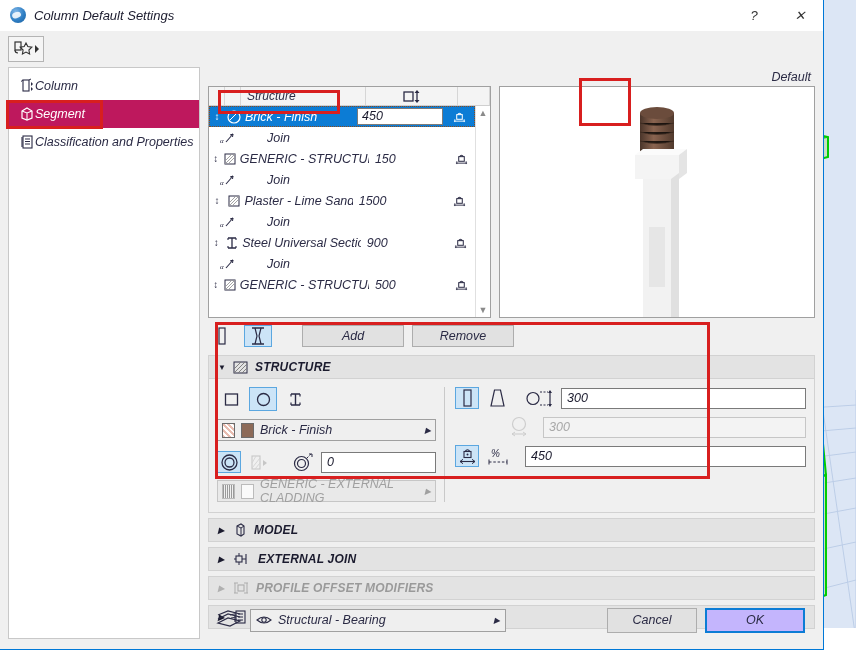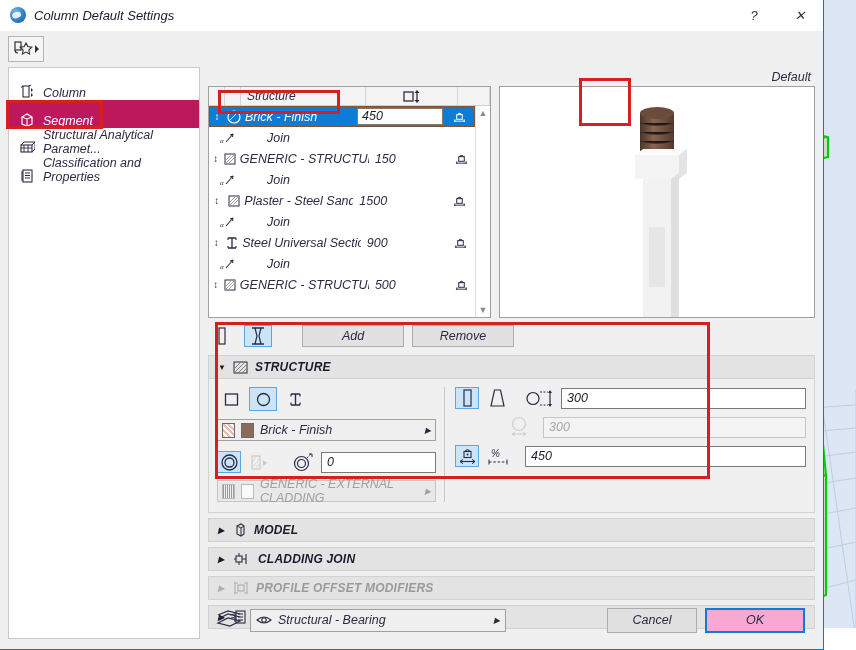--- a/index.html
+++ b/index.html
@@ -64,21 +64,21 @@
   
   #body-split { flex: 1 1 auto; display: flex; min-height: 0; }
 
   
   #leftnav {
     width: 192px; background:#ffffff; border:1px solid #c8c8c8;
     margin: 0 0 10px 8px;
     flex: 0 0 auto; padding-top: 4px;
   }
   .nav-item {
-    height: 28px; display:flex; align-items:flex-end; gap:8px;
+    height: 28px; display:flex; align-items:center; 
     padding-left: 10px; font-size:12.5px; color:#2b2b45; position:relative;
   }
   .nav-item.selected { background:#be185d; color:#ffffff; }
   .nav-ico { width:16px; height:16px; flex:0 0 auto; position:relative; }
 
   
   #content {
     flex: 1 1 auto; display:flex; flex-direction:column;
     padding: 0 8px 7px 8px; min-width:0;
   }
@@ -189,21 +189,21 @@
   
   #bottombar {
     height:44px; display:flex; align-items:center; gap:8px;
     padding: 0 10px 0 8px; flex:0 0 auto;
   }
   #layer-drop {
     width:256px; height:23px; border:1px solid #a0a0a0; background:#efefef;
     display:flex; align-items:center; gap:6px; padding:0 5px; font-size:12.5px;
   }
   #cancel-btn { width:90px; height:25px; margin-left:auto;}
-  #ok-btn { width:100px; height:25px; border:2px solid #0c7cd5; background:#f9a8d4;}
+  #ok-btn { width:100px; height:25px; border:2px solid #0c7cd5; background:#c4b5fd;}
 
   
   .anno { position:absolute; border:3px solid #d81f1f; pointer-events:none; z-index:50; }
 
   svg { display:block; }
 </style>
 </head>
 <body>
 
 <div id="viewport">
@@ -326,30 +326,20 @@
         <span class="nav-ico">
           <svg width="16" height="16" viewBox="0 0 16 16">
             <path d="M3 5 L8 2 L13 5 L13 12 L8 14 L3 12 Z" fill="none" stroke="#ffffff" stroke-width="1.2"></path>
             <path d="M3 5 L8 7 L13 5 M8 7 L8 14" fill="none" stroke="#ffffff" stroke-width="1.1"></path>
           </svg>
         </span>
         <span>Segment</span>
       </div>
 
 
-      <div class="nav-item">
-        <span class="nav-ico">
-          <svg width="16" height="16" viewBox="0 0 16 16">
-            <rect x="2" y="5" width="11" height="7" fill="none" stroke="#2b2b45" stroke-width="1.1"></rect>
-            <path d="M2 5 L5 2 L16 2 M13 5 L16 2 M13 12 L16 9 L16 2" fill="none" stroke="#2b2b45" stroke-width="1"></path>
-            <path d="M2 8 L13 8 M5 5 L5 12 M9 5 L9 12" stroke="#2b2b45" stroke-width=".9"></path>
-          </svg>
-        </span>
-        <span>Structural Analytical Paramet...</span>
-      </div>
 
       <div class="nav-item">
         <span class="nav-ico">
           <svg width="16" height="16" viewBox="0 0 16 16">
             <rect x="4" y="2" width="9" height="12" fill="none" stroke="#2b2b45" stroke-width="1.1"></rect>
             <path d="M6 5 L11 5 M6 7.5 L11 7.5 M6 10 L11 10" stroke="#2b2b45" stroke-width="1"></path>
             <path d="M3 3 L3 13" stroke="#2b2b45" stroke-width="1.1"></path>
           </svg>
         </span>
         <span>Classification and Properties</span>
@@ -449,21 +439,21 @@
               </div>
 
               <div class="row">
                 <div class="c-drag">↕</div>
                 <div class="c-ico">
                   <svg width="14" height="14" viewBox="0 0 14 14">
                     <rect x="2" y="2" width="10" height="10" fill="none" stroke="#2b2b45" stroke-width="1"></rect>
                     <path d="M2 9 L9 2 M2 12 L12 2 M5 12 L12 5" stroke="#9a9a9a" stroke-width=".9"></path>
                   </svg>
                 </div>
-                <div class="c-name">Plaster - Steel Sand</div>
+                <div class="c-name">Plaster - Lime Sand</div>
                 <div class="c-val">1500</div>
                 <div class="c-lock">
                   <svg width="13" height="13" viewBox="0 0 14 14">
                     <rect x="4" y="5" width="6" height="5" fill="none" stroke="#2b2b45" stroke-width="1.1"></rect>
                     <path d="M5 5 q2 -3 4 0" fill="none" stroke="#2b2b45" stroke-width="1.1"></path>
                     <path d="M1 12 L13 12 M2 10 L2 13 M12 10 L12 13" stroke="#2b2b45" stroke-width="1"></path>
                   </svg>
                 </div>
               </div>
 
@@ -729,21 +719,21 @@
 
         <div class="sec-header">
           <span class="tri">▶</span>
           <span>
             <svg width="18" height="14" viewBox="0 0 18 14">
               <rect x="3" y="4" width="6" height="6" fill="none" stroke="#2b2b45" stroke-width="1.1"></rect>
               <path d="M1 7 L3 7 M9 7 L13 7 M13 2 L13 12" stroke="#2b2b45" stroke-width="1.1"></path>
               <path d="M6 1 L6 4 M6 10 L6 13" stroke="#2b2b45" stroke-width="1"></path>
             </svg>
           </span>
-          <span>CLADDING JOIN</span>
+          <span>EXTERNAL JOIN</span>
         </div>
 
         <div class="sec-header disabled">
           <span class="tri" style="color:#b0b0b0;">▶</span>
           <span>
             <svg width="16" height="14" viewBox="0 0 16 14">
               <rect x="5" y="4" width="6" height="6" fill="none" stroke="#adadad" stroke-width="1.1"></rect>
               <path d="M1 2 L5 2 M1 12 L5 12 M11 2 L15 2 M11 12 L15 12" stroke="#adadad" stroke-width="1"></path>
               <path d="M2 2 L2 12 M14 2 L14 12" stroke="#adadad" stroke-width="1"></path>
             </svg>

